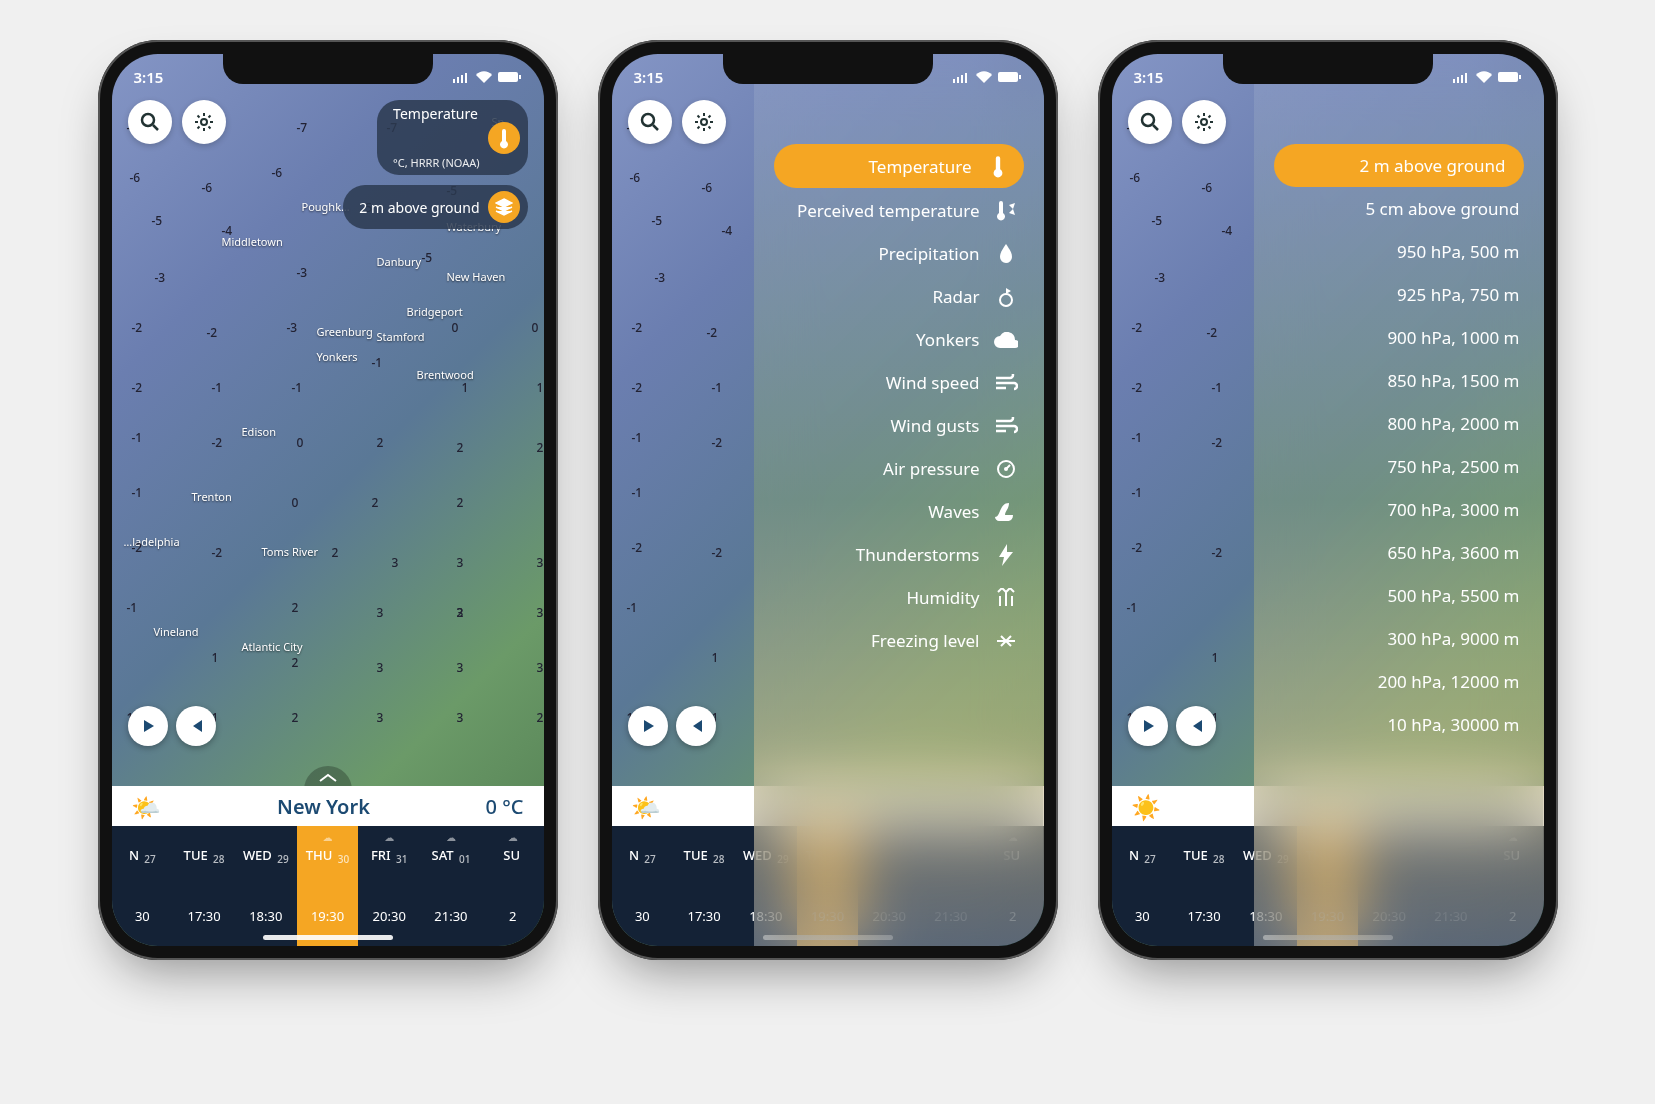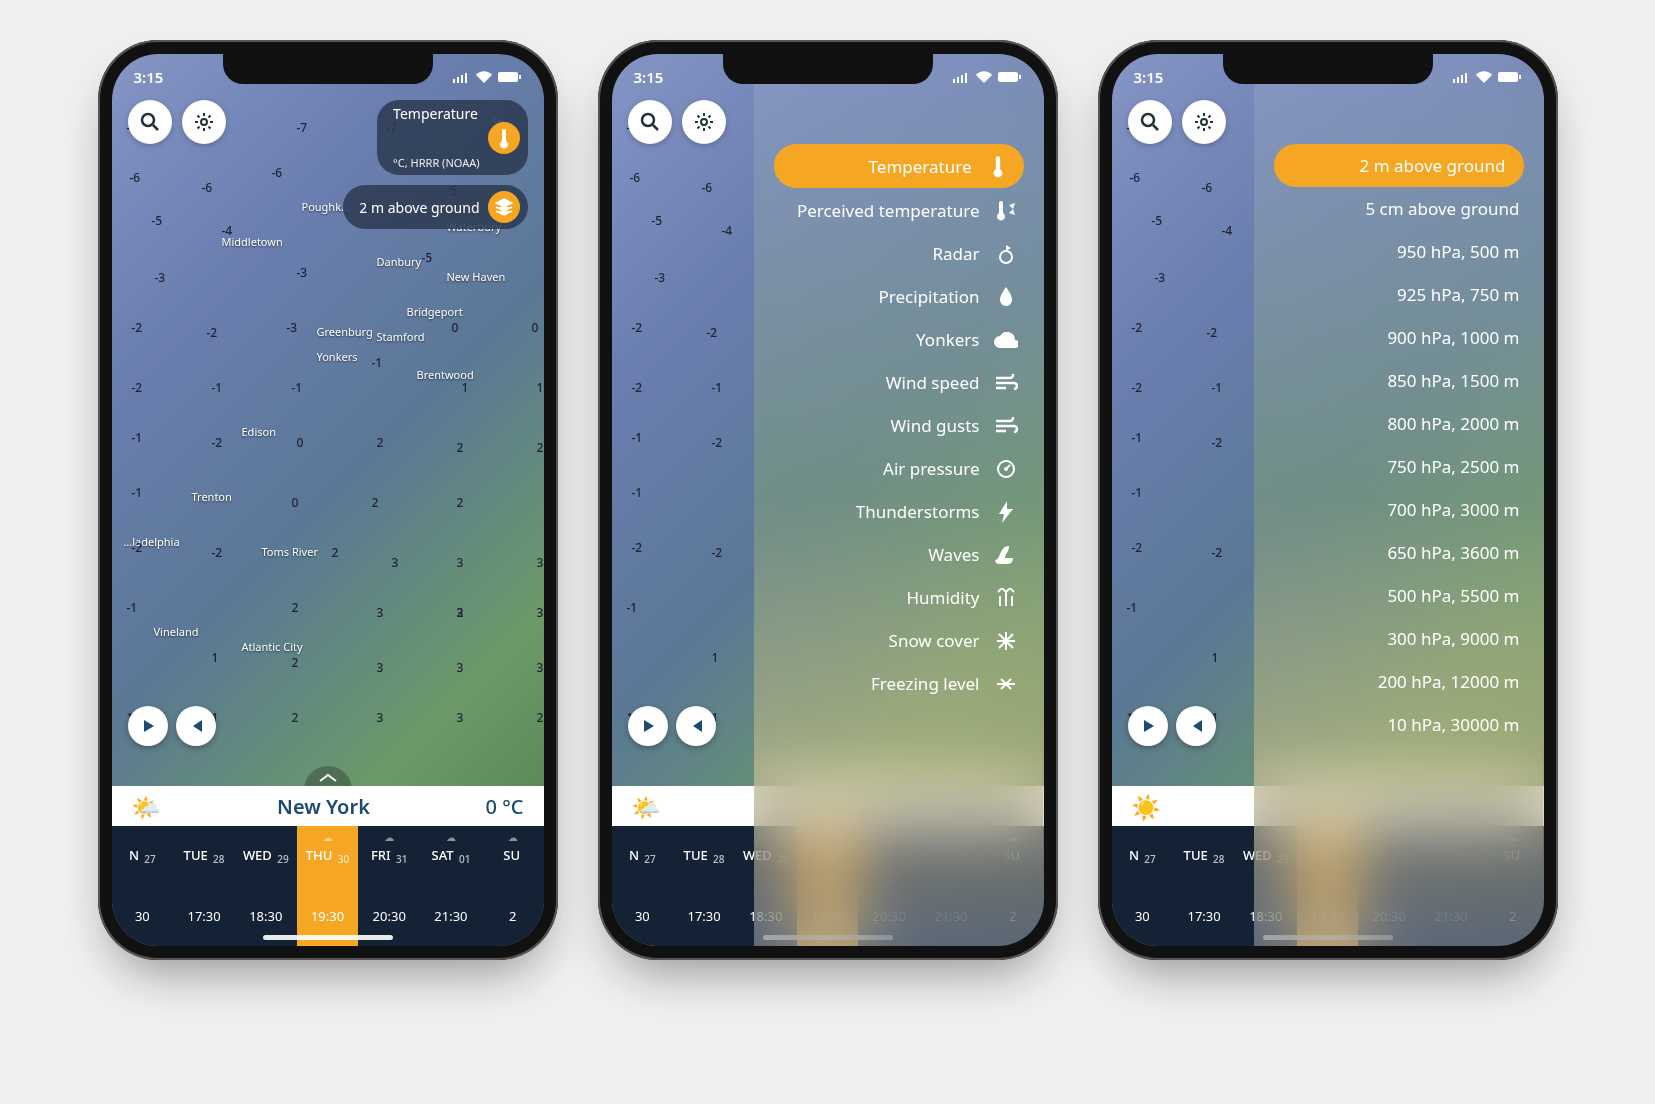--- a/index.html
+++ b/index.html
@@ -453,33 +453,33 @@
         <div class="panel-item">
           <span>Perceived temperature</span>
           <span class="p-icon">
             <svg width="22" height="24" viewBox="0 0 22 22">
               <path fill="#fff" d="M6 2a2 2 0 00-2 2v10a4 4 0 104 0V4a2 2 0 00-2-2z"></path>
               <path fill="#fff" d="M14 6l6-2-2 6M14 14l6 2-2-6"></path>
             </svg>
           </span>
         </div>
         <div class="panel-item">
+          <span>Precipitation</span>
+          <span class="p-icon">
+            <svg width="18" height="20" viewBox="0 0 18 20">
+              <path fill="#fff" d="M9 0c-4 6-6 9-6 13a6 6 0 0012 0c0-4-2-7-6-13z"></path>
+            </svg>
+          </span>
+        </div>
+        <div class="panel-item">
           <span>Radar</span>
           <span class="p-icon">
             <svg width="20" height="20" viewBox="0 0 20 20">
               <circle cx="10" cy="13" r="6" fill="none" stroke="#fff" stroke-width="2"></circle>
               <path d="M10 7V1l5 3-5 3" fill="#fff"></path>
-            </svg>
-          </span>
-        </div>
-        <div class="panel-item">
-          <span>Precipitation</span>
-          <span class="p-icon">
-            <svg width="18" height="20" viewBox="0 0 18 20">
-              <path fill="#fff" d="M9 0c-4 6-6 9-6 13a6 6 0 0012 0c0-4-2-7-6-13z"></path>
             </svg>
           </span>
         </div>
         <div class="panel-item">
           <span>Yonkers</span>
           <span class="p-icon">
             <svg width="24" height="16" viewBox="0 0 24 16">
               <path fill="#fff" d="M6 16a6 6 0 010-12 8 8 0 0115 4 4 4 0 010 8z"></path>
             </svg>
           </span>
@@ -504,48 +504,40 @@
           <span>Air pressure</span>
           <span class="p-icon">
             <svg width="20" height="20" viewBox="0 0 20 20">
               <circle cx="10" cy="10" r="8" fill="none" stroke="#fff" stroke-width="2"></circle>
               <circle cx="10" cy="10" r="2" fill="#fff"></circle>
               <line x1="10" y1="10" x2="14" y2="6" stroke="#fff" stroke-width="2"></line>
             </svg>
           </span>
         </div>
         <div class="panel-item">
+          <span>Waves</span>
+          <span class="p-icon">
+            <svg width="22" height="18" viewBox="0 0 22 18">
+              <path fill="#fff" d="M4 18c-2 0-4-2-4-4 6 0 4-14 14-14 0 6-4 8-4 12h8c0 4-2 6-6 6z"></path>
+            </svg>
+          </span>
+        </div>
+        <div class="panel-item">
           <span>Thunderstorms</span>
           <span class="p-icon">
             <svg width="14" height="22" viewBox="0 0 14 22">
               <path fill="#fff" d="M8 0L0 13h5l-2 9 11-14H8z"></path>
             </svg>
           </span>
         </div>
         <div class="panel-item">
-          <span>Waves</span>
-          <span class="p-icon">
-            <svg width="22" height="18" viewBox="0 0 22 18">
-              <path fill="#fff" d="M4 18c-2 0-4-2-4-4 6 0 4-14 14-14 0 6-4 8-4 12h8c0 4-2 6-6 6z"></path>
-            </svg>
-          </span>
-        </div>
-        <div class="panel-item">
           <span>Humidity</span>
           <span class="p-icon">
             <svg width="20" height="20" viewBox="0 0 20 20">
               <path fill="none" stroke="#fff" stroke-width="2" d="M4 18V8M10 18V4M16 18V8M2 4l4-4 4 4 4-4 4 4"></path>
-            </svg>
-          </span>
-        </div>
-        <div class="panel-item">
-          <span>Snow cover</span>
-          <span class="p-icon">
-            <svg width="20" height="20" viewBox="0 0 20 20">
-              <path stroke="#fff" stroke-width="2" d="M10 1v18M1 10h18M3 3l14 14M17 3L3 17"></path>
             </svg>
           </span>
         </div>
         <div class="panel-item">
           <span>Freezing level</span>
           <span class="p-icon">
             <svg width="22" height="16" viewBox="0 0 22 16">
               <path stroke="#fff" stroke-width="2" fill="none" d="M2 8h18M6 3l5 5 5-5M6 13l5-5 5 5"></path>
             </svg>
           </span>

